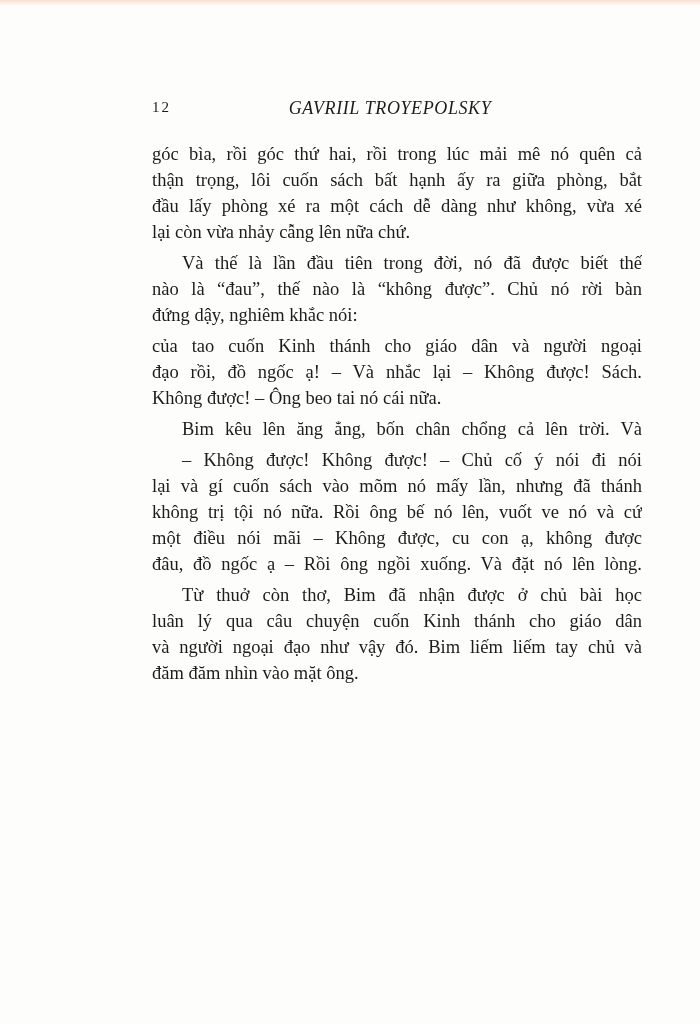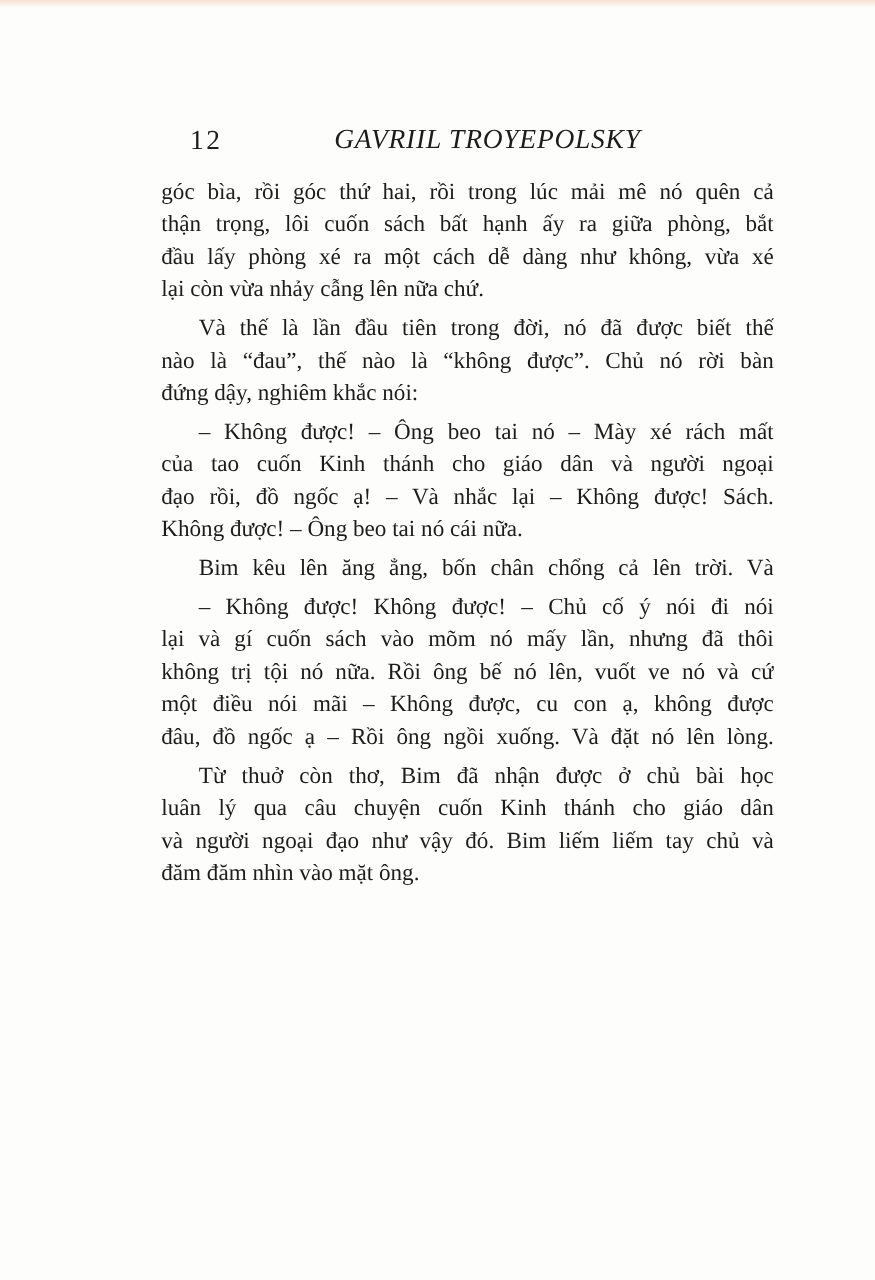--- a/index.html
+++ b/index.html
@@ -31,37 +31,37 @@
     left: 145px;
     width: 490px;
     height: 24px;
     font-size: 17px;
   }
   .page-number {
     position: absolute;
     left: 7px;
     top: 1px;
     letter-spacing: 2px;
-    font-size: 22px;
+    font-size: 15px;
   }
   .running-title {
     position: absolute;
     left: 0;
     width: 100%;
     top: 0;
     text-align: center;
     font-style: italic;
-    font-size: 22px;
+    font-size: 18px;
     letter-spacing: 0.6px;
     white-space: nowrap;
   }
   .body-text {
     position: absolute;
     top: 141px;
-    left: 129px;
+    left: 152px;
     width: 490px;
     font-size: 18.5px;
     line-height: 26px;
   }
   .para {
     margin: 0 0 5px 0;
   }
   .line {
     height: 26px;
     overflow: hidden;
@@ -96,31 +96,30 @@
         <div class="line"><span>thận trọng, lôi cuốn sách bất hạnh ấy ra giữa phòng, bắt</span></div>
         <div class="line"><span>đầu lấy phòng xé ra một cách dễ dàng như không, vừa xé</span></div>
         <div class="line last"><span>lại còn vừa nhảy cẫng lên nữa chứ.</span></div>
       </div>
       <div class="para">
         <div class="line indent"><span>Và thế là lần đầu tiên trong đời, nó đã được biết thế</span></div>
         <div class="line"><span>nào là “đau”, thế nào là “không được”. Chủ nó rời bàn</span></div>
         <div class="line last"><span>đứng dậy, nghiêm khắc nói:</span></div>
       </div>
       <div class="para">
-        <div class="line indent"><span>– Không được! – Ông beo tai nó – Mày xé rách mất</span></div>
         <div class="line"><span>của tao cuốn </span><span class="it">Kinh thánh cho giáo dân và người ngoại</span></div>
         <div class="line"><span class="it">đạo</span><span> rồi, đồ ngốc ạ! – Và nhắc lại – Không được! Sách.</span></div>
         <div class="line last"><span>Không được! – Ông beo tai nó cái nữa.</span></div>
       </div>
       <div class="para">
         <div class="line indent"><span>Bim kêu lên ăng ẳng, bốn chân chổng cả lên trời. Và</span></div>
       </div>
       <div class="para">
         <div class="line indent"><span>– Không được! Không được! – Chủ cố ý nói đi nói</span></div>
-        <div class="line"><span>lại và gí cuốn sách vào mõm nó mấy lần, nhưng đã thôi</span></div>
+        <div class="line"><span>lại và gí cuốn sách vào mõm nó mấy lần, nhưng đã thánh</span></div>
         <div class="line"><span>không trị tội nó nữa. Rồi ông bế nó lên, vuốt ve nó và cứ</span></div>
         <div class="line"><span>một điều nói mãi – Không được, cu con ạ, không được</span></div>
         <div class="line"><span>đâu, đồ ngốc ạ – Rồi ông ngồi xuống. Và đặt nó lên lòng.</span></div>
       </div>
       <div class="para">
         <div class="line indent"><span>Từ thuở còn thơ, Bim đã nhận được ở chủ bài học</span></div>
         <div class="line"><span>luân lý qua câu chuyện cuốn </span><span class="it">Kinh thánh cho giáo dân</span></div>
         <div class="line"><span class="it">và người ngoại đạo</span><span> như vậy đó. Bim liếm liếm tay chủ và</span></div>
         <div class="line last"><span>đăm đăm nhìn vào mặt ông.</span></div>
       </div>

